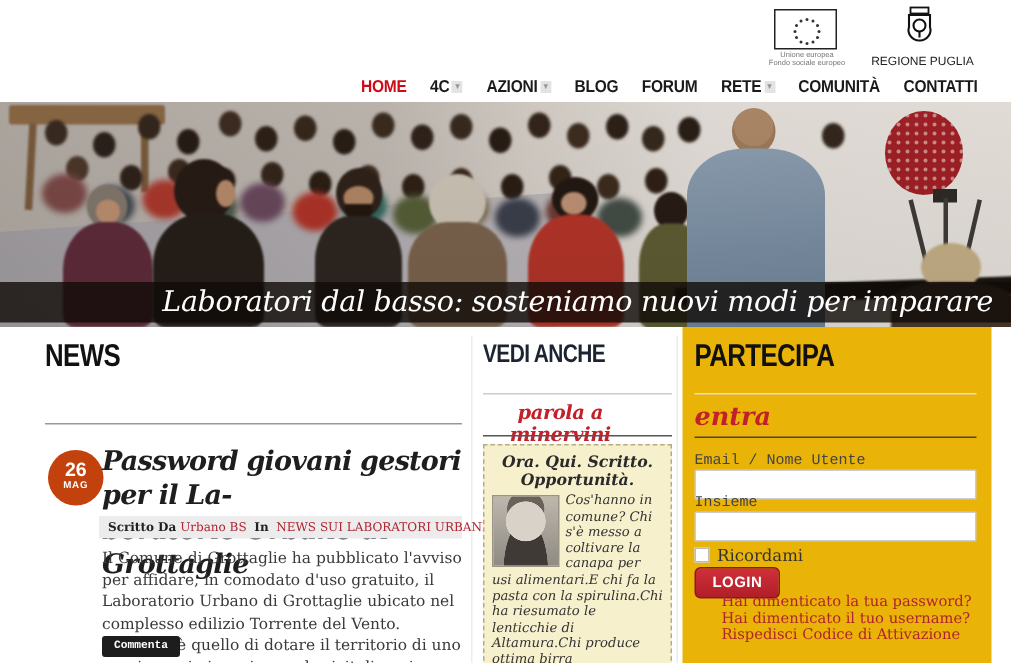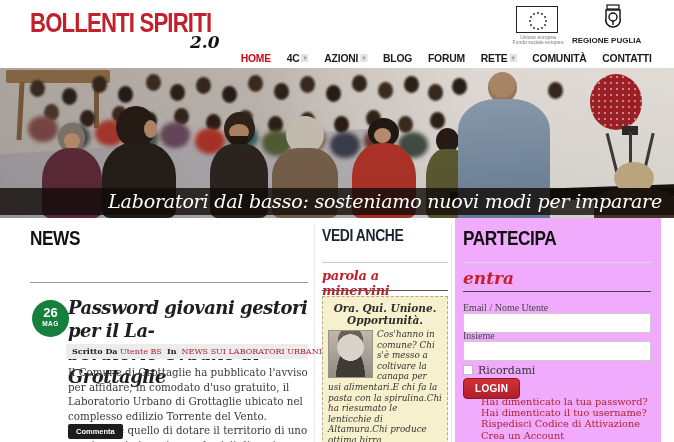--- a/index.html
+++ b/index.html
@@ -23,22 +23,22 @@
   .partners { position:absolute; right:14px; top:4px; width:150px; height:42px; }
   .eu-flag { position:absolute; left:6px; top:2px; width:42px; height:27px;
     background:#fff; border:1px solid #222; }
   .eu-stars { position:absolute; left:50%; top:50%; width:2px; height:2px; border-radius:50%;
     box-shadow: 8px 0 0 #333, 7px 4px 0 #333, 4px 7px 0 #333, 0 8px 0 #333,
     -4px 7px 0 #333, -7px 4px 0 #333, -8px 0 0 #333, -7px -4px 0 #333,
     -4px -7px 0 #333, 0 -8px 0 #333, 4px -7px 0 #333, 7px -4px 0 #333; }
   .eu-caption { position:absolute; left:0px; top:31px; width:56px; text-align:center;
     font-size:5px; color:#777; line-height:5px; }
   .puglia { position:absolute; left:88px; top:0px; width:30px; height:30px; }
-  .puglia-label { position:absolute; left:62px; top:32px; width:86px; text-align:left;
-    font-size:8px; font-weight:bold; color:#222; letter-spacing:0px; white-space:nowrap; }
+  .puglia-label { position:absolute; left:62px; top:32px; width:86px; text-align:center;
+    font-size:8px; font-weight:normal; color:#222; letter-spacing:0px; white-space:nowrap; }
   .nav { position:absolute; right:22px; top:48px; white-space:nowrap;
     transform:scaleX(0.9); transform-origin:right top; }
   .nav-item { display:inline-block; margin-left:13px; font-size:11.5px; font-weight:bold;
     color:#1a1a1a; letter-spacing:-0.2px; cursor:pointer; }
   .nav-item.active { color:#cc0b16; }
   .nav-caret { display:inline-block; width:8px; height:8px; background:#e3e3e3;
     font-size:6px; line-height:8px; color:#999; text-align:center; vertical-align:2px;
     margin-left:2px; }
   
   .hero { position:absolute; left:0; top:68px; width:674px; height:150px; overflow:hidden;
@@ -138,68 +138,68 @@
   .main { position:absolute; left:0; top:218px; width:674px; height:224px; background:#fff; }
   .col-divider { position:absolute; top:6px; bottom:0; width:1px; background:#ececec; }
   .cd1 { left:314px; } .cd2 { left:451px; }
   .col-title { font-weight:bold; color:#111; letter-spacing:-0.5px; white-space:nowrap;
     transform:scaleX(0.82); transform-origin:left top; }
   
   .news-col { position:absolute; left:30px; top:0; width:278px; height:200px; }
   .news-title { position:absolute; left:0; top:8px; font-size:21px; }
   .news-rule { position:absolute; left:0; top:64px; width:278px; border-top:1px solid #999; }
   .date-badge { position:absolute; left:2px; top:82px; width:37px; height:37px;
-    border-radius:50%; background:#15803d; color:#fff; text-align:center; }
+    border-radius:50%; background:#c2410c; color:#fff; text-align:center; }
   .date-day { display:block; font-size:13px; font-weight:bold; line-height:15px; margin-top:5px; }
   .date-month { display:block; font-size:6.5px; font-weight:bold; letter-spacing:0.5px; }
   .article-title { position:absolute; left:38px; top:78px; width:240px;
     font-family:"DejaVu Serif", serif; font-style:italic; font-size:18px;
     line-height:23px; color:#1e1e1e; letter-spacing:-0.5px; cursor:pointer; }
   .byline { position:absolute; left:36px; top:126px; width:242px; height:15px;
     background:#ececec; font-family:"DejaVu Serif", serif; font-size:8px;
     line-height:15px; padding-left:6px; white-space:nowrap; color:#333; }
   .byline b { font-weight:bold; color:#222; }
   .byline .red-link { color:#b02330; cursor:pointer; }
   .byline .sep { color:#999; padding:0 3px; }
   .byline .date { color:#a2442c; }
   .excerpt { position:absolute; left:38px; top:147px; width:240px;
     font-family:"DejaVu Serif", serif; font-size:10.3px; line-height:14.6px; color:#3a3a3a; }
   .commenta-btn { position:absolute; left:38px; top:206px; background:#1d1d1d; color:#fff;
     font-size:7.5px; font-weight:bold; padding:3px 8px; border:none; border-radius:2px;
-    cursor:pointer; font-family:Liberation Sans, sans-serif; }
+    cursor:pointer; font-family:Liberation Mono, monospace; }
   
   .vedi-col { position:absolute; left:322px; top:0; width:103px; height:224px; }
   .vedi-title { position:absolute; left:0; top:8px; font-size:17px; color:#1b2430; }
   .vedi-rule1 { position:absolute; left:0; top:44px; width:126px; border-top:1px solid #ccc; }
   .vedi-sub { position:absolute; left:0; top:50px; font-family:"DejaVu Serif", serif;
     font-style:italic; font-weight:bold; font-size:13px; color:#c2202a;
-    letter-spacing:-0.3px; cursor:pointer; }
+    letter-spacing:-0.3px; cursor:pointer;text-align:center; }
   .vedi-rule2 { position:absolute; left:0; top:72px; width:126px; border-top:1px solid #555; }
   .vedi-card { position:absolute; left:0; top:78px; width:126px; height:200px;
     background:#f7f0cd; border:1px dashed #b3ab85; padding:5px 5px;
     font-family:"DejaVu Serif", serif; }
   .card-title { font-size:10.5px; font-weight:bold; font-style:italic; color:#2a2a2a;
     text-align:center; line-height:12px; margin-bottom:3px; }
   .card-photo { float:left; width:45px; height:48px; margin:1px 4px 1px 0;
     border:1px solid #9a9484;
     background:
       radial-gradient(circle at 50% 36%, #d9d2c8 0 36%, rgba(0,0,0,0) 37%),
       radial-gradient(circle at 50% 18%, #6a6158 0 28%, rgba(0,0,0,0) 29%),
       radial-gradient(ellipse at 50% 108%, #3f3a35 0 48%, rgba(0,0,0,0) 49%),
       linear-gradient(#bdb7ae, #8f8a82); }
   .card-body { font-size:8.8px; font-style:italic; line-height:10.6px; color:#333; }
   
   .partecipa-col { position:absolute; left:455px; top:0; width:206px; height:224px;
-    background:#f0abfc; padding:0 8px; }
+    background:#eab308; padding:0 8px; }
   .partecipa-title { position:absolute; left:8px; top:8px; font-size:21px; }
   .partecipa-rule1 { position:absolute; left:8px; top:44px; width:188px; border-top:1px solid #ddd; }
   .partecipa-sub { position:absolute; left:8px; top:50px; font-family:"DejaVu Serif", serif;
     font-style:italic; font-weight:bold; font-size:17px; color:#c2202a; }
   .partecipa-rule2 { position:absolute; left:8px; top:73px; width:188px; border-top:1px solid #444; }
-  .form-label { position:absolute; left:8px; font-family:Liberation Serif, serif;
+  .form-label { position:absolute; left:8px; font-family:Liberation Mono, monospace;
     font-size:10px; color:#444; }
   .lbl-email { top:84px; } .lbl-pwd { top:112px; }
   .form-input { position:absolute; left:8px; width:188px; height:20px; background:#fff;
     border:1px solid #ccc; border-radius:1px; font-size:11px; padding:0 4px; }
   .inp-email { top:95px; } .inp-pwd { top:123px; }
   .remember-row { position:absolute; left:8px; top:146px; font-family:"DejaVu Serif", serif;
     font-size:11px; color:#333; }
   .remember-box { display:inline-block; width:10px; height:10px; background:#fff;
     border:1px solid #bbb; vertical-align:-1px; margin-right:5px; cursor:pointer; }
   .login-btn { position:absolute; left:8px; top:160px; height:21px; padding:0 11px;
@@ -209,24 +209,20 @@
   .account-links { position:absolute; left:26px; top:178px; font-family:"DejaVu Serif", serif;
     font-size:9.8px; line-height:11.2px; }
   .account-links .acc-link { color:#b02330; cursor:pointer; white-space:nowrap; }
 </style>
 </head>
 <body>
 
 <div class="page">
 
   <header class="header">
-    <div class="logo">
-      <span class="logo-title">BOLLENTI SPIRITI</span>
-      <span class="logo-version">2.0</span>
-    </div>
     <div class="partners">
       <div class="eu-flag">
         <span class="eu-stars"></span>
       </div>
       <div class="eu-caption">
         <span>Unione europea</span><br>
         <span>Fondo sociale europeo</span>
       </div>
       <svg class="puglia" viewBox="0 0 30 30">
         <rect x="9" y="1" width="12" height="4" fill="none" stroke="#111" stroke-width="1.2"></rect>
@@ -311,33 +307,33 @@
       <div class="news-rule"></div>
       <div class="date-badge">
         <span class="date-day">26</span>
         <span class="date-month">MAG</span>
       </div>
       <h3 class="article-title">
         <span>Password giovani gestori per il La-</span><br>
         <span>boratorio Urbano di Grottaglie</span>
       </h3>
       <div class="byline">
-        <b>Scritto Da</b>&nbsp;<span class="red-link">Utente BS</span>&nbsp;&nbsp;<b>In</b>&nbsp;&nbsp;<span class="red-link">NEWS SUI LABORATORI URBANI</span><span class="sep">|</span><span class="date">26.05.2015</span>
+        <b>Scritto Da</b>&nbsp;<span class="red-link">Urbano BS</span>&nbsp;&nbsp;<b>In</b>&nbsp;&nbsp;<span class="red-link">NEWS SUI LABORATORI URBANI</span><span class="sep">|</span><span class="date">26.05.2015</span>
       </div>
       <p class="excerpt">Il Comune di Grottaglie ha pubblicato l'avviso per affidare, in comodato d'uso gratuito, il Laboratorio Urbano di Grottaglie ubicato nel complesso edilizio Torrente del Vento. L'intento è quello di dotare il territorio di uno spazio per i giovani e per la rivitalizzazione economica e sociale del territorio. Le proposte possono...</p>
       <button class="commenta-btn">Commenta</button>
     </section>
 
     <section class="vedi-col">
       <h2 class="col-title vedi-title">VEDI ANCHE</h2>
       <div class="vedi-rule1"></div>
       <div class="vedi-sub">parola a minervini</div>
       <div class="vedi-rule2"></div>
       <div class="vedi-card">
-        <div class="card-title">Ora. Qui. Unione. Opportunità.</div>
+        <div class="card-title">Ora. Qui. Scritto. Opportunità.</div>
         <div class="card-photo"></div>
         <div class="card-body">Cos'hanno in comune? Chi s'è messo a coltivare la canapa per usi alimentari.E chi fa la pasta con la spirulina.Chi ha riesumato le lenticchie di Altamura.Chi produce ottima birra artigianale.Chi s'è inventato le aste telescopiche in fibra di vetro.Chi invece ha inventato il guanto tecnologico per disabili multisensoriali.Chi con i droni ci fa un sacco di cose impensabili.Chi fa app</div>
       </div>
     </section>
 
     <section class="partecipa-col">
       <h2 class="col-title partecipa-title">PARTECIPA</h2>
       <div class="partecipa-rule1"></div>
       <div class="partecipa-sub">entra</div>
       <div class="partecipa-rule2"></div>
@@ -346,18 +342,17 @@
       <label class="form-label lbl-pwd">Insieme</label>
       <input class="form-input inp-pwd" type="password" style="">
       <div class="remember-row">
         <span class="remember-box"></span><span>Ricordami</span>
       </div>
       <button class="login-btn">LOGIN</button>
       <div class="account-links">
         <div class="acc-link">Hai dimenticato la tua password?</div>
         <div class="acc-link">Hai dimenticato il tuo username?</div>
         <div class="acc-link">Rispedisci Codice di Attivazione</div>
-        <div class="acc-link">Crea un Account</div>
       </div>
     </section>
   </div>
 
 </div>
 
 </body></html>

